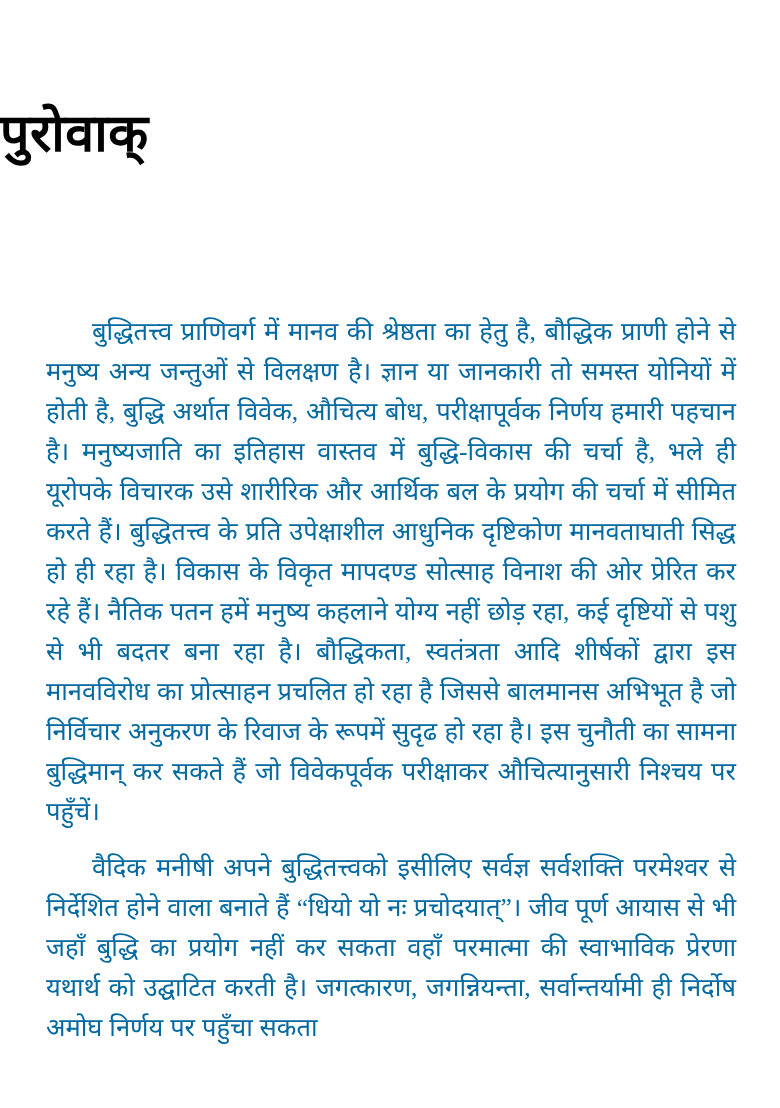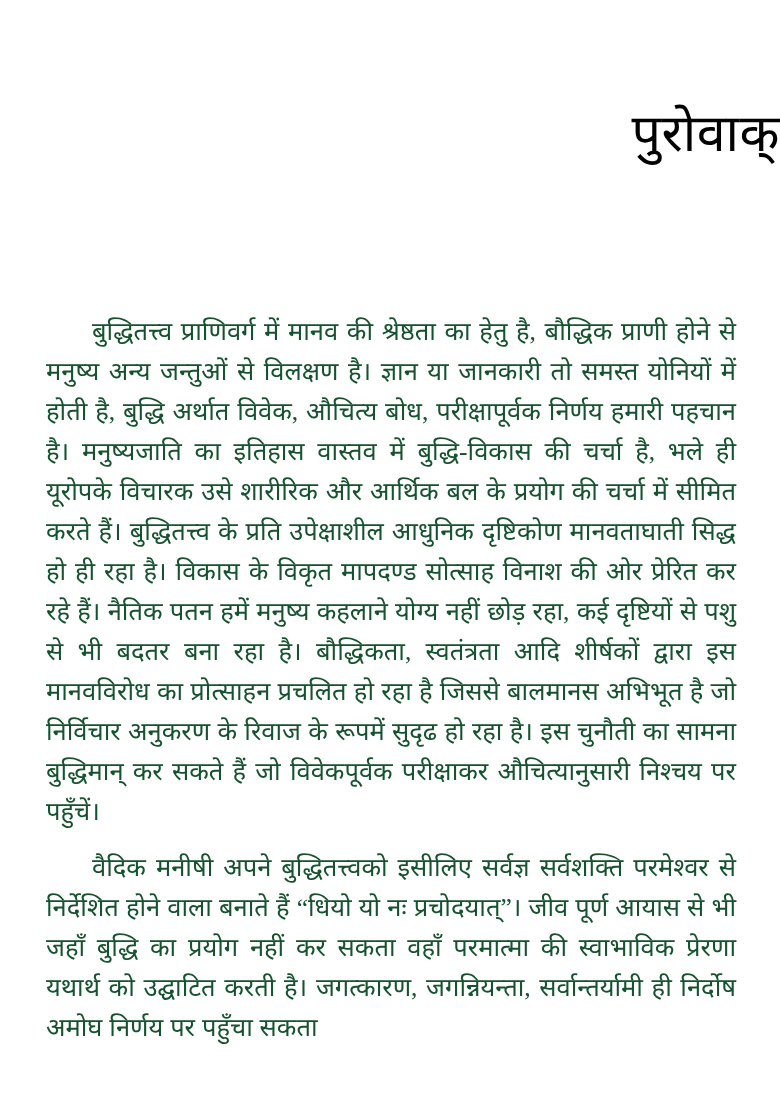--- a/index.html
+++ b/index.html
@@ -17,44 +17,44 @@
     box-sizing: border-box;
     font-family: "Liberation Serif", "DejaVu Serif", serif;
     color: #0a0a0a;
   }
   
   .page-title {
     position: absolute;
     top: 66px;
     left: 0;
     width: 780px;
-    text-align: right;
+    text-align: left;
     font-family: "Liberation Serif", "DejaVu Serif", serif;
-    font-weight: 400;
+    font-weight: 700;
     font-size: 52px;
     line-height: 1.25;
     letter-spacing: 0.5px;
     color: #000000;
     white-space: nowrap;
   }
   
   .body-block {
     position: absolute;
     top: 312px;
     left: 46px;
     width: 690px;
   }
   .para {
     margin: 0;
     font-size: 25.5px;
     line-height: 40px;
     text-align: justify;
     text-justify: inter-word;
     text-align-last: left;
-    color: #14532d;
+    color: #0369a1;
     font-weight: 400;
     word-spacing: 0.5px;
   }
   .para.indent {
     text-indent: 46px;
   }
   .para + .para {
     margin-top: 16px;
   }
   

